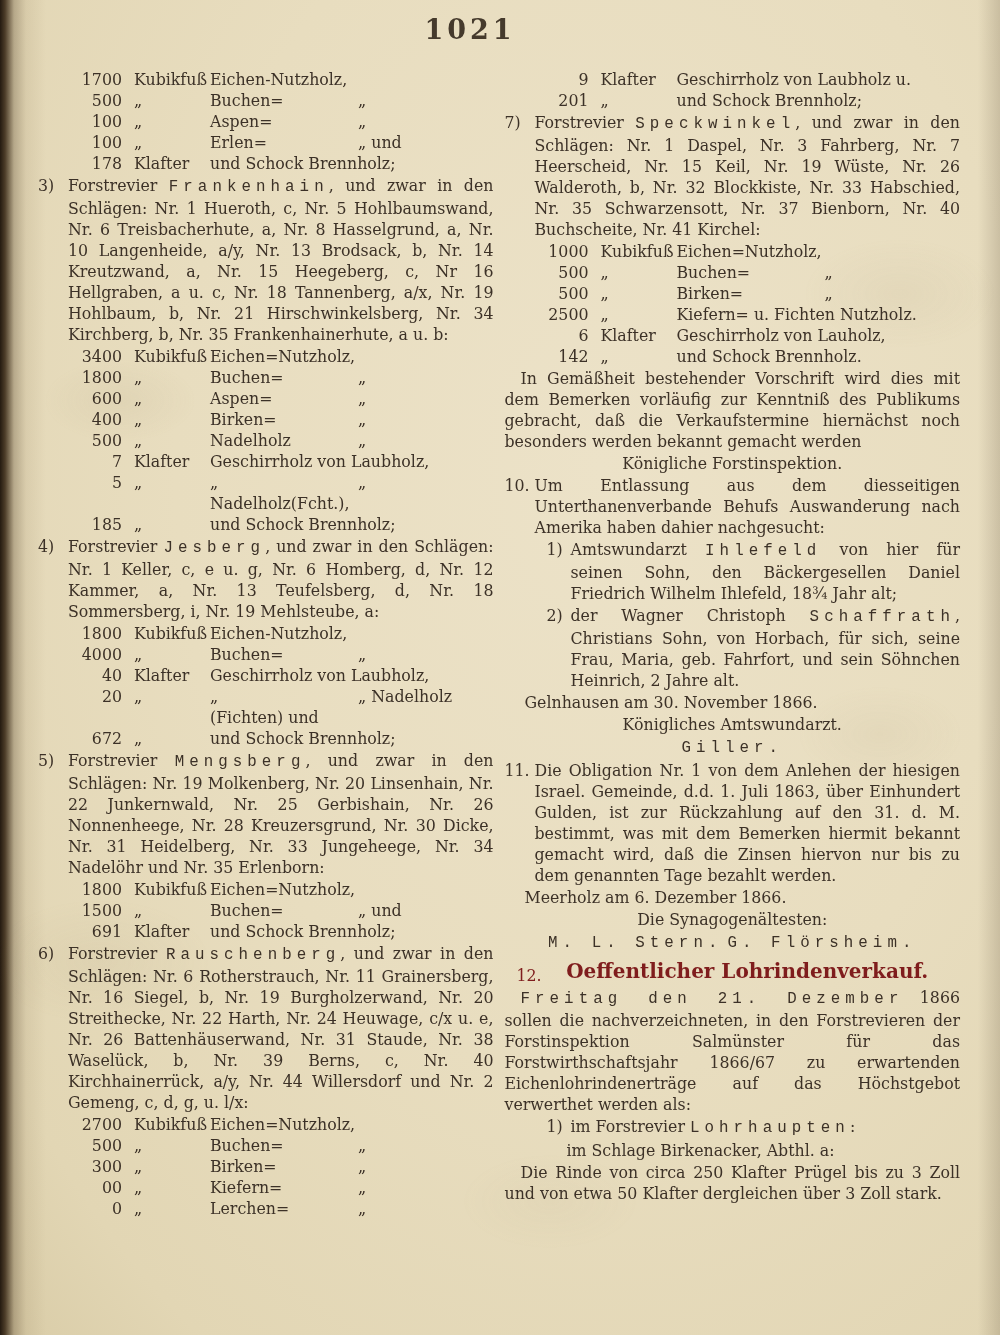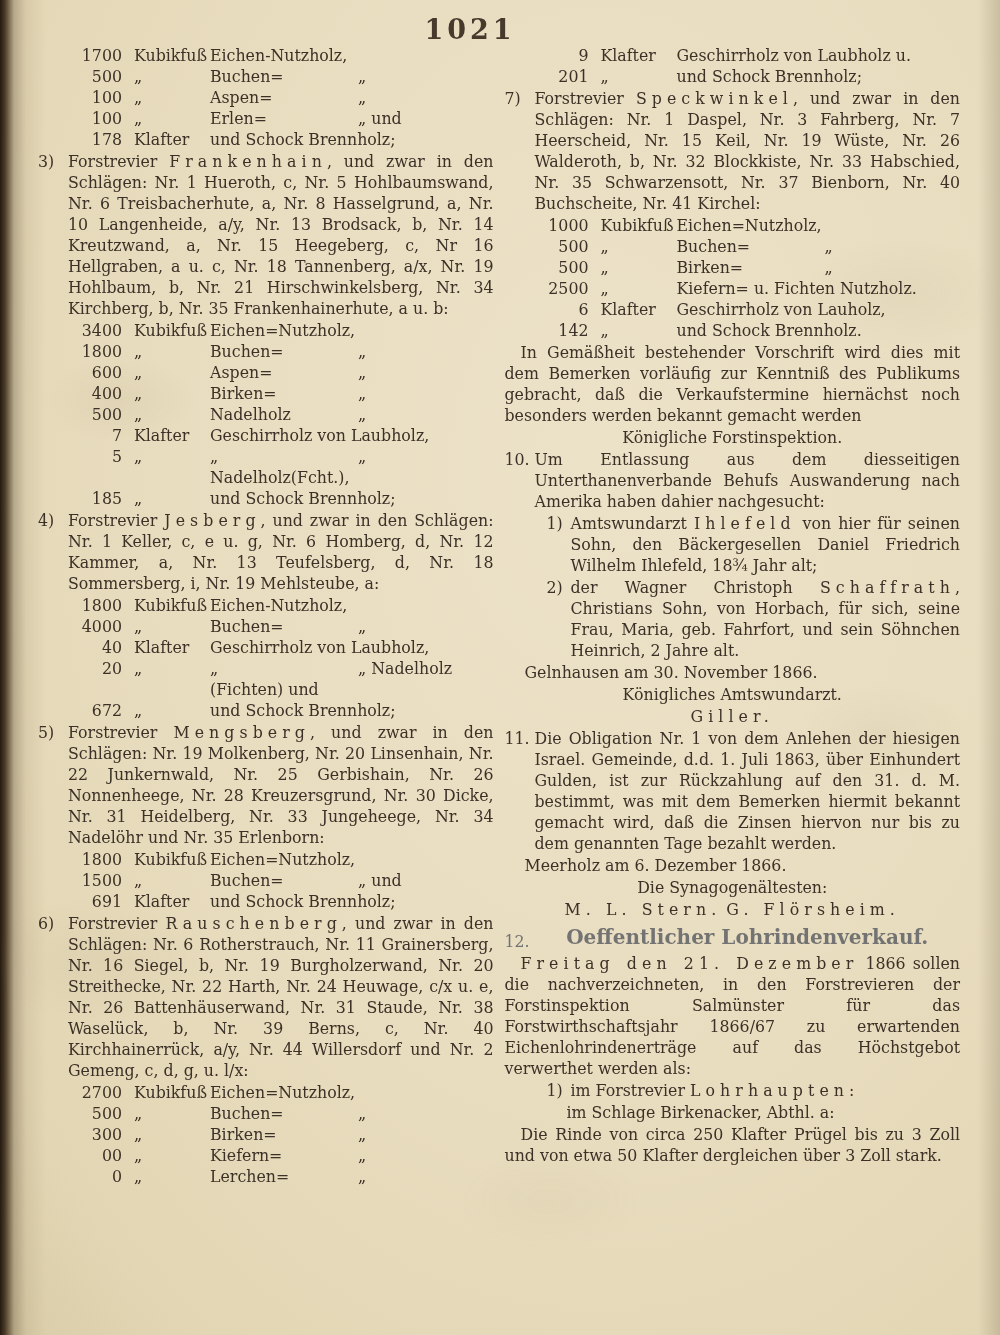--- a/index.html
+++ b/index.html
@@ -25,45 +25,45 @@
       radial-gradient(140px 80px at 90% 22%, rgba(165,150,115,.15), transparent 70%),
       radial-gradient(120px 70px at 88% 55%, rgba(165,150,115,.14), transparent 70%),
       radial-gradient(160px 90px at 10% 72%, rgba(165,150,115,.16), transparent 70%),
       radial-gradient(130px 70px at 55% 90%, rgba(165,150,115,.10), transparent 70%);
   }
   .pageno{
     position:absolute;top:14px;left:4px;width:932px;text-align:center;
     font-weight:bold;font-size:27px;letter-spacing:4px;color:#453a2c;
   }
   .content{
-    position:absolute;left:38px;top:44px;width:922px;
+    position:absolute;left:38px;top:68px;width:922px;
     display:flex;gap:11px;
   }
   .col{flex:1;min-width:0;font-size:15.8px;line-height:21px;}
   
   .qty{margin:1px 0;}
   .qrow{display:grid;grid-template-columns:96px 76px 1fr;}
   .qrow .q{text-align:right;padding-right:12px;}
   .qrow .nm{display:inline-block;min-width:148px;}
   
   .item{position:relative;padding-left:30px;text-align:justify;margin:1px 0;}
   .item > .mk{position:absolute;left:0;top:0;}
   .sub{position:relative;padding-left:24px;margin-left:42px;text-align:justify;margin-top:1px;margin-bottom:1px;}
   .sub > .mk{position:absolute;left:0;top:0;}
   .p{text-align:justify;margin:1px 0;}
   .p.ind{text-indent:16px;}
   .center{text-align:center;margin:1px 0;}
   .place{padding-left:20px;margin:1px 0;}
   .place.deep{padding-left:62px;}
   .heading{
     font-weight:bold;font-size:20px;line-height:25px;text-align:center;
-    position:relative;padding-left:30px;margin:5px 0 3px;color:#737373;
+    position:relative;padding-left:30px;margin:5px 12px 3px;color:#7f1d1d;
   }
   .heading .mk{position:absolute;left:0;top:4px;font-weight:normal;font-size:15.8px;}
-  .sp{letter-spacing:.32em;}
+  .sp{letter-spacing:.32em;font-family:Liberation Mono, monospace;}
 </style>
 </head>
 <body>
 
 <div class="gutter-edge"></div>
 <div class="right-edge"></div>
 <div class="bleed"></div>
 
 <div class="pageno">1021</div>
 

